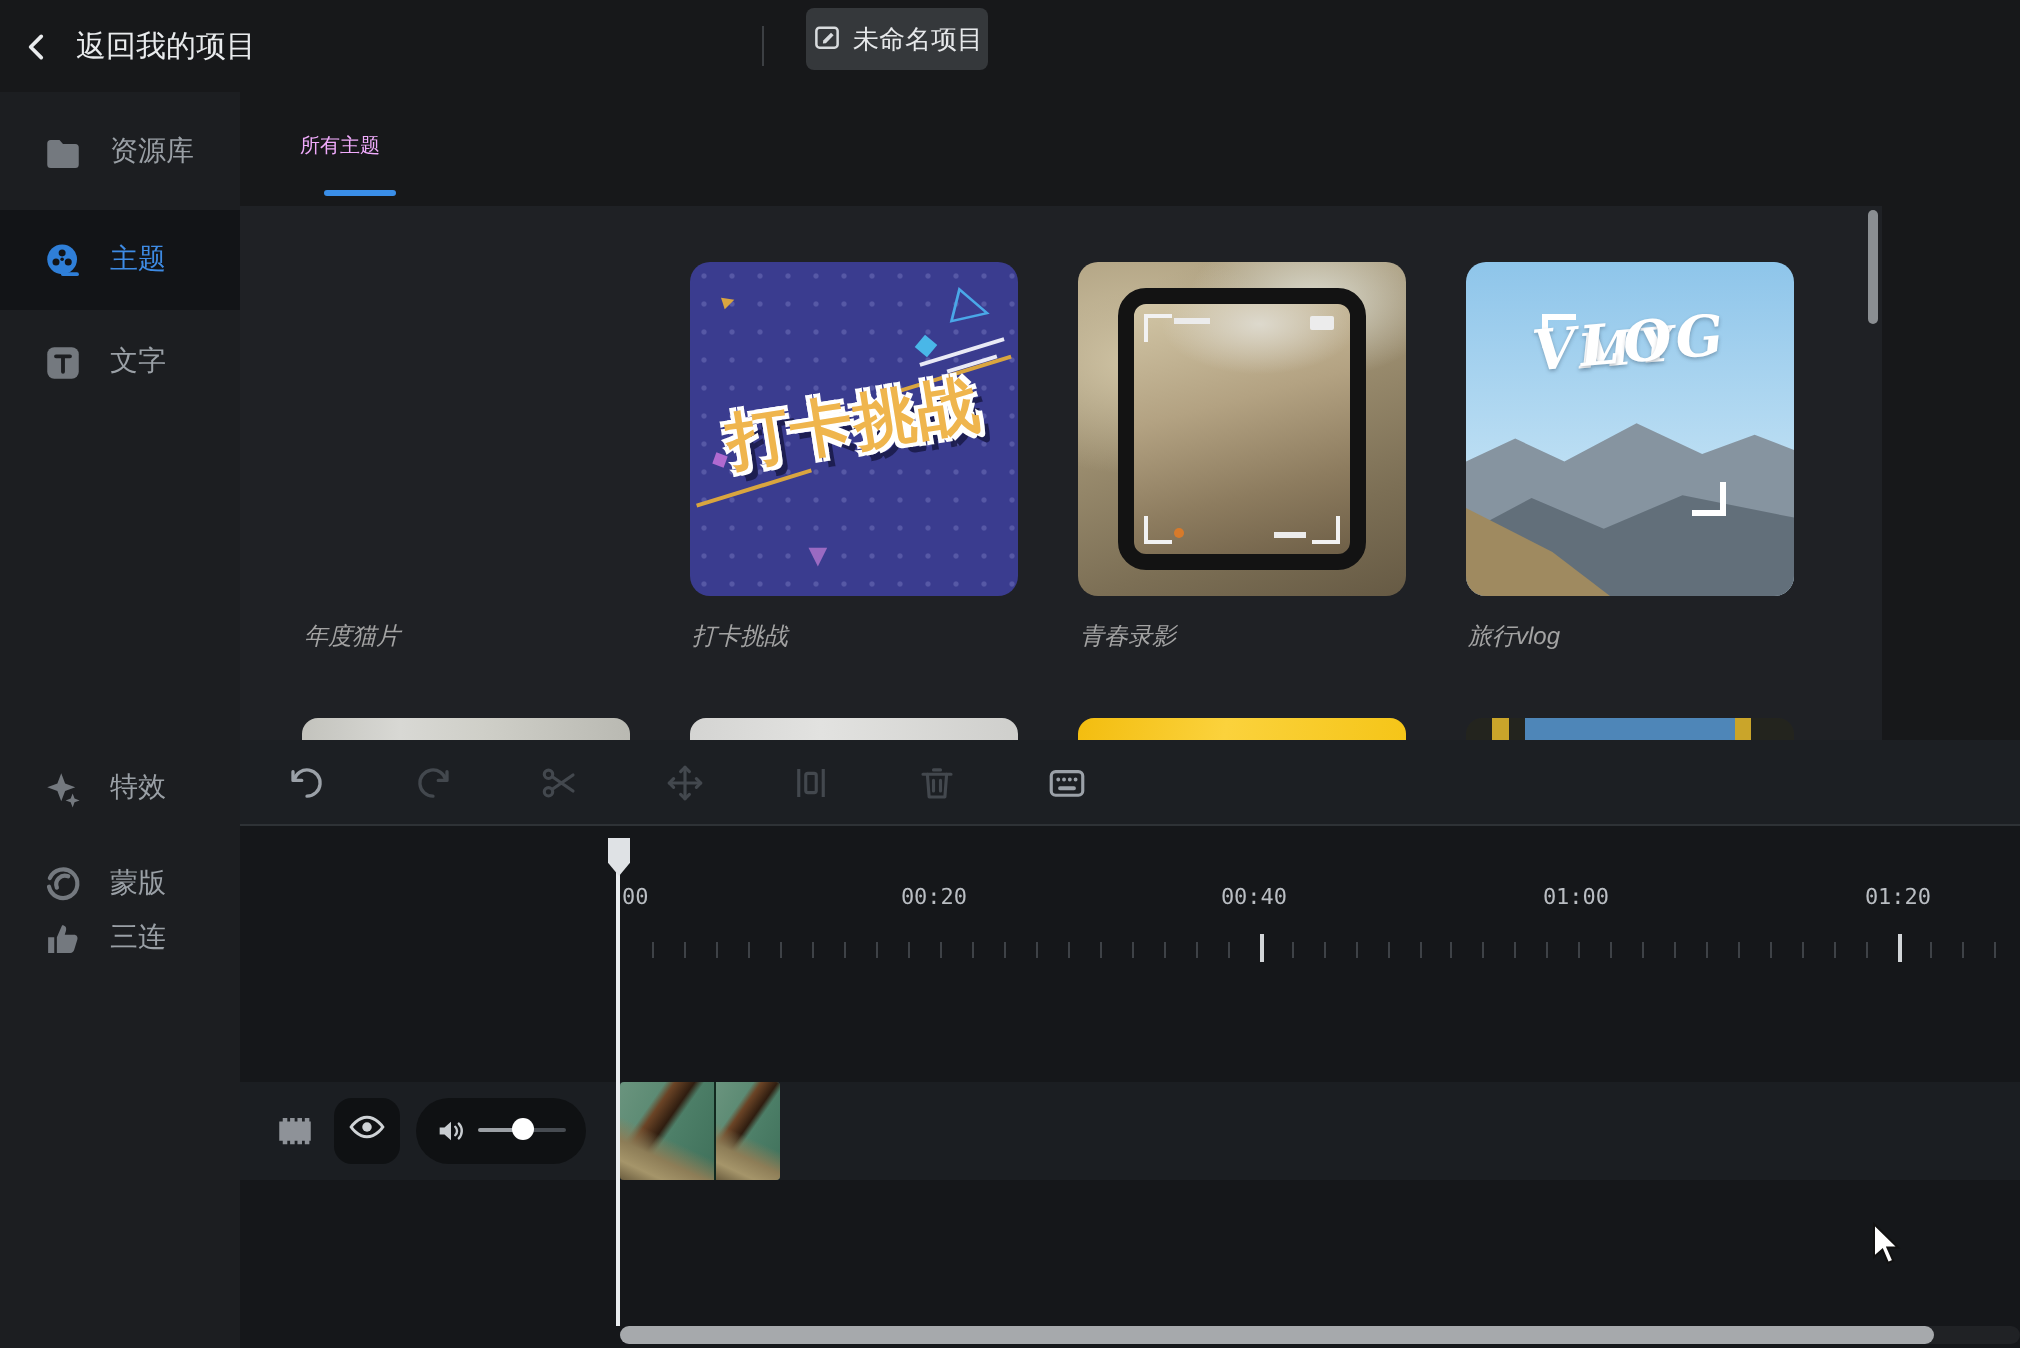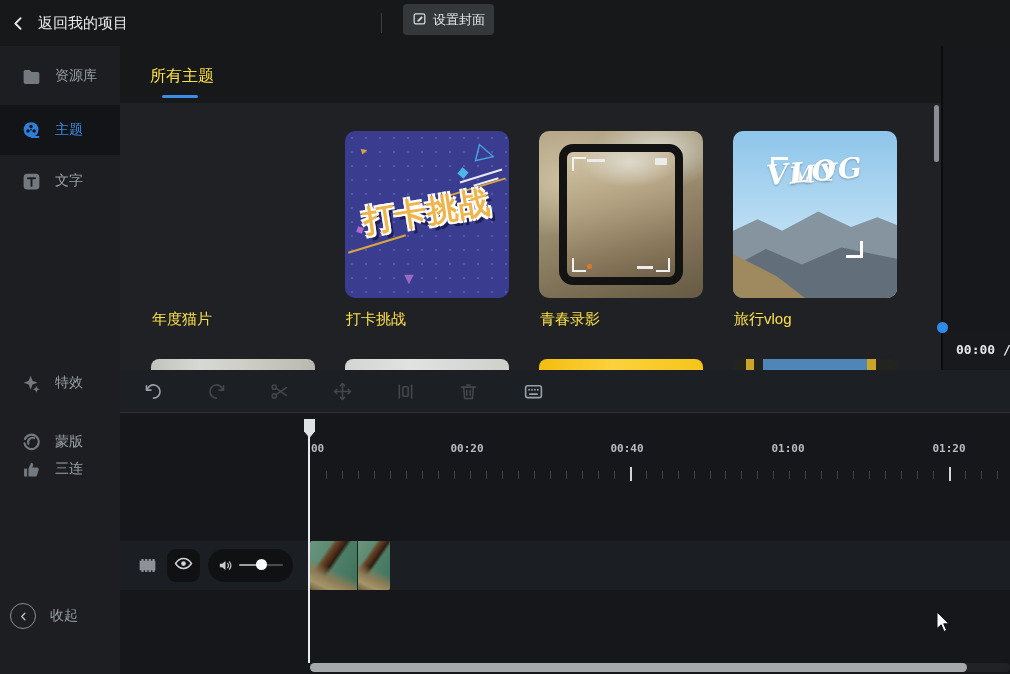--- a/index.html
+++ b/index.html
@@ -28,24 +28,24 @@
   .side-item.active{background:#121417;color:#3e8be4;}
   .side-item.active .sic{color:#2f7fd8;}
   .collapse{position:absolute;left:0;top:545px;width:120px;height:50px;display:flex;align-items:center;
         gap:14px;padding-left:10px;box-sizing:border-box;color:#9aa0a6;font-size:14px;}
   .collapse .circ{width:24px;height:24px;border:1.5px solid #8a8e93;border-radius:50%;
         display:flex;align-items:center;justify-content:center;color:#b9bdc2;}
 
   
   .themes{position:absolute;left:120px;top:46px;width:821px;height:324px;background:#1f2125;overflow:hidden;}
   .tabbar{position:absolute;left:0;top:0;width:821px;height:57px;background:#17181a;}
-  .tab{position:absolute;left:30px;top:20px;color:#fde047;font-size:16px;}
+  .tab{position:absolute;left:30px;top:20px;color:#f0abfc;font-size:10px;}
   .tab-underline{position:absolute;left:42px;top:49px;width:36px;height:3px;border-radius:2px;background:#3a8ee8;}
   .card{position:absolute;top:85px;width:164px;height:167px;border-radius:10px;overflow:hidden;}
-  .card-label{position:absolute;top:264px;font-size:15px;color:#fde047;}
+  .card-label{position:absolute;top:264px;font-size:12px;color:#a3a3a3;font-style:italic;}
   .pcard{position:absolute;top:313px;width:164px;height:12px;border-radius:8px 8px 0 0;}
   .vscroll{position:absolute;left:814px;top:59px;width:5px;height:57px;background:#8a8e92;border-radius:3px;}
 
   
   .c1{background:#060606;}
   .c1 .arc{position:absolute;top:24px;left:0;width:100%;text-align:center;color:#c9a14f;
       font-family:"DejaVu Serif",serif;font-style:italic;font-weight:bold;font-size:13px;letter-spacing:.5px;}
   .c1 .ring{position:absolute;left:54px;top:50px;width:54px;height:54px;border:4px solid #b08d3e;border-radius:50%;
       background:#0d0903;box-shadow:0 0 12px rgba(197,158,66,.35), inset 0 0 8px rgba(197,158,66,.5);}
   .c1 .face{position:absolute;left:65px;top:66px;width:34px;height:25px;background:#f3f0ea;border-radius:7px;}
@@ -126,21 +126,21 @@
   .pv-time{position:absolute;left:13px;top:12px;color:#e3e6e9;font-size:13px;font-weight:bold;
       font-family:"DejaVu Sans Mono",monospace;white-space:nowrap;}
   .pv-dot{position:absolute;left:-6px;top:276px;width:11px;height:11px;border-radius:50%;background:#2f8bea;z-index:6;}
 
   
   .timeline{position:absolute;left:120px;top:370px;width:890px;height:304px;background:#15171a;}
   .tl-toolbar{position:absolute;left:0;top:0;width:890px;height:43px;background:#1c1f23;
       border-bottom:1px solid #2e3236;box-sizing:border-box;}
   .tbtn{position:absolute;top:11px;width:21px;height:21px;color:#9ba1a8;display:flex;}
   .tbtn.dis{color:#43484e;}
-  .rlabel{position:absolute;top:72px;font-size:11px;font-weight:bold;color:#b9bdc2;
+  .rlabel{position:absolute;top:72px;font-size:11px;font-weight:normal;color:#b9bdc2;
       font-family:"DejaVu Sans Mono",monospace;transform:translateX(-50%);}
   .rlabel.first{transform:none;}
   .tick{position:absolute;top:101px;width:1px;height:8px;background:#3e4247;}
   .tick.major{top:97px;width:2px;height:14px;background:#d2d5d8;}
   .strip{position:absolute;left:0;top:171px;width:890px;height:49px;background:#1b1e22;}
   .filmic{position:absolute;left:17px;top:14px;color:#8e9298;display:flex;}
   .eyebtn{position:absolute;left:47px;top:8px;width:33px;height:33px;background:#0f1113;border-radius:9px;
       display:flex;align-items:center;justify-content:center;color:#cfd3d6;}
   .volpill{position:absolute;left:88px;top:8px;width:85px;height:33px;background:#0f1113;border-radius:17px;color:#c8ccd0;}
   .volpill svg{position:absolute;left:9px;top:8px;}
@@ -179,21 +179,21 @@
       <span>返回我的项目</span>
     </div>
     <div class="hdr-div"></div>
     <div class="cover-btn">
       <span>
         <svg width="15" height="15" viewBox="0 0 24 24" fill="none" stroke="#d9dcde" stroke-width="2" stroke-linecap="round" stroke-linejoin="round">
             <rect x="3.5" y="4.5" width="17" height="16" rx="2.5"></rect>
             <path d="M9 14.8 L15.2 8.5 L17.3 10.6 L11.1 16.9 L8.7 17.2 Z" fill="#d9dcde" stroke="none"></path>
           </svg>
       </span>
-      <span>设置封面</span>
+      <span>未命名项目</span>
     </div>
   </div>
 
   <div class="sidebar">
 
     <div class="side-item" style="top:5px">
       <span class="sic">
         <svg width="21" height="21" viewBox="0 0 24 24" fill="currentColor">
             <path d="M3 6.5a2 2 0 0 1 2-2h5l2 2.3h7a2 2 0 0 1 2 2v9.7a2 2 0 0 1-2 2H5a2 2 0 0 1-2-2z"></path>
           </svg>
@@ -221,21 +221,21 @@
             <rect x="3" y="3" width="18" height="18" rx="4" fill="currentColor"></rect>
             <path d="M8 8.2 H16 M12 8.2 V17" stroke="#1c1e21" stroke-width="2.2" stroke-linecap="round"></path>
           </svg>
       </span>
       <span>文字</span>
     </div>
 
 
 
 
-    <div class="side-item" style="top:312px">
+    <div class="side-item" style="top:323px">
       <span class="sic">
         <svg width="21" height="21" viewBox="0 0 24 24" fill="currentColor">
             <path d="M11 3 L13.2 8.8 L19 11 L13.2 13.2 L11 19 L8.8 13.2 L3 11 L8.8 8.8 Z"></path>
             <path d="M17.5 14.5 L18.6 17.4 L21.5 18.5 L18.6 19.6 L17.5 22.5 L16.4 19.6 L13.5 18.5 L16.4 17.4 Z"></path>
           </svg>
       </span>
       <span>特效</span>
     </div>
 
     <div class="side-item" style="top:371px">
@@ -252,28 +252,20 @@
       <span class="sic">
         <svg width="21" height="21" viewBox="0 0 24 24" fill="currentColor">
             <path d="M3.5 11 H7 V20 H3.5 Z"></path>
             <path d="M8.5 20 V11 L11.5 4.2 c1.8 0 2.7 1.3 2.2 3.1 L13 9.6 h5.3 c1.5 0 2.3 1.3 1.9 2.7 l-1.8 5.9 c-.3 1.1-1.1 1.8-2.2 1.8 Z"></path>
           </svg>
       </span>
       <span>三连</span>
     </div>
 
 
-    <div class="collapse">
-      <span class="circ">
-        <svg width="11" height="11" viewBox="0 0 24 24" fill="none" stroke="#b9bdc2" stroke-width="3" stroke-linecap="round" stroke-linejoin="round">
-            <path d="M15 5 L8 12 L15 19"></path>
-          </svg>
-      </span>
-      <span>收起</span>
-    </div>
   </div>
 
   <div class="themes">
     <div class="tabbar">
       <div class="tab">所有主题</div>
       <div class="tab-underline"></div>
     </div>
 
 
     <div class="card c2" style="left:225px">
@@ -317,26 +309,20 @@
     <div class="card-label" style="left:614px">旅行vlog</div>
 
     <div class="pcard p1" style="left:31px"></div>
     <div class="pcard p2" style="left:225px"></div>
     <div class="pcard p3" style="left:419px"></div>
     <div class="pcard p4" style="left:613px"></div>
 
     <div class="vscroll"></div>
   </div>
 
-  <div class="preview">
-    <div class="pv-dot"></div>
-    <div class="pv-bar">
-      <div class="pv-time">00:00 /</div>
-    </div>
-  </div>
 
   <div class="timeline">
     <div class="tl-toolbar">
       <span class="tbtn" style="left:23px">
         <svg width="21" height="21" viewBox="0 0 24 24" fill="none" stroke="currentColor" stroke-width="1.9" stroke-linecap="round" stroke-linejoin="round">
             <path d="M12 19.5a7.5 7.5 0 1 0-7.3-9.3"></path>
             <path d="M4 5.5 v5 h5"></path>
           </svg>
       </span>
       <span class="tbtn dis" style="left:86px">

